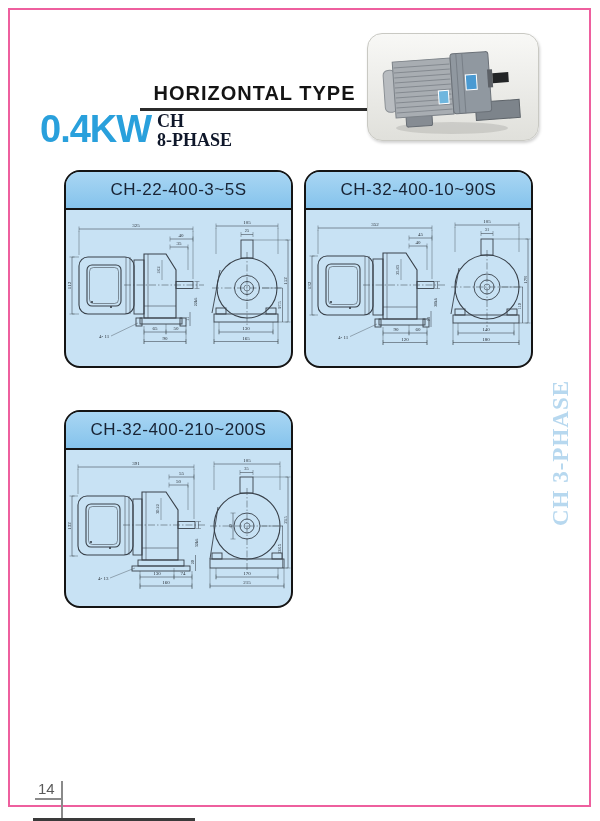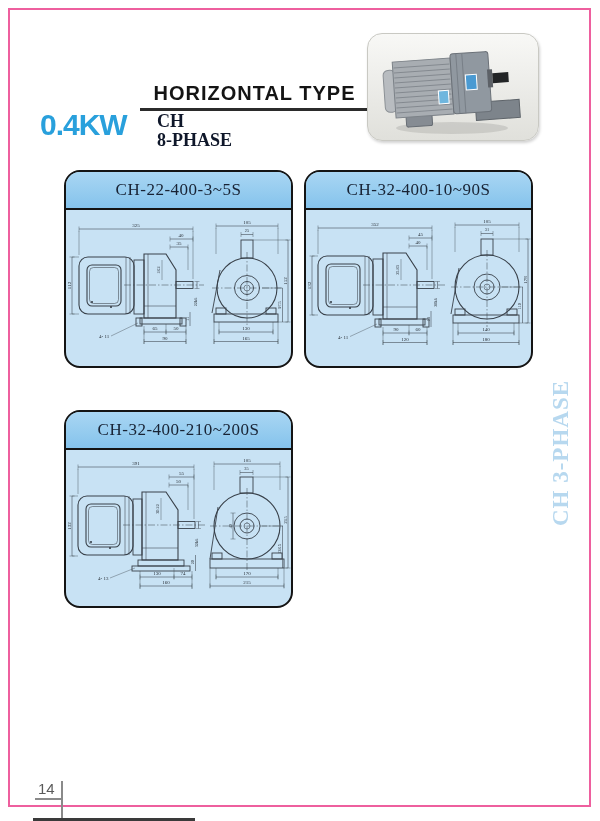--- a/index.html
+++ b/index.html
@@ -4,35 +4,35 @@
 <style>
   html,body{margin:0;padding:0;background:#fff;}
   .page{position:relative;width:600px;height:821px;background:#fff;overflow:hidden;
         font-family:"Liberation Sans",sans-serif;border-radius:22px;}
   .frame{position:absolute;left:8px;top:8px;width:583px;height:799px;box-sizing:border-box;
          border:2px solid #ee5f9e;}
   
   .headline{position:absolute;left:140px;top:82px;width:229px;text-align:center;
             padding-bottom:3px;border-bottom:3px solid #2b2b2b;
             font-size:20px;font-weight:700;letter-spacing:1px;color:#141414;}
-  .power{position:absolute;left:40px;top:108px;font-size:30px;font-weight:700;
+  .power{position:absolute;left:40px;top:108px;font-size:38px;font-weight:700;
          color:#29a0dc;letter-spacing:-1px;}
   .series{position:absolute;left:157px;top:112px;font-family:"Liberation Serif",serif;
           font-weight:700;font-size:18px;line-height:1.08;color:#0f172a;}
   
   .photo-card{position:absolute;left:367px;top:33px;width:170px;height:106px;
               border-radius:15px;border:1px solid #c9c9c3;
               background:linear-gradient(180deg,#f8f8f6,#e0e0db);
               box-shadow:1px 2px 3px rgba(0,0,0,.18);}
   
   .panel{position:absolute;width:229px;height:198px;box-sizing:border-box;
          border:2px solid #141414;border-radius:16px;background:#c8e2f4;overflow:hidden;}
   .panel-header{height:36px;background:linear-gradient(180deg,#a9d6f3,#85c3ec);
                 border-bottom:2px solid #141414;display:flex;align-items:center;justify-content:center;
-                font-family:Liberation Serif, serif;font-size:17px;color:#182334;letter-spacing:.5px;}
+                font-family:Liberation Sans, sans-serif;font-size:17px;color:#182334;letter-spacing:.5px;}
   .panel-body{position:relative;height:158px;}
   .p1{left:64px;top:170px;} .p2{left:304px;top:170px;} .p3{left:64px;top:410px;}
   
   svg.tdraw{display:block;width:225px;height:158px;margin:0 auto;}
   svg.tdraw *{vector-effect:none;}
   .obj{stroke:#39414a;fill:none;stroke-width:1.1;}
   .obj .mid{stroke-width:.9;} .obj .thin{stroke-width:.55;}
   .obj .dot{fill:#39414a;stroke:none;}
   .cl{stroke:#39414a;stroke-width:.5;stroke-dasharray:7 2 1.5 2;fill:none;}
   .dims path{stroke:#39414a;stroke-width:.55;fill:none;}

